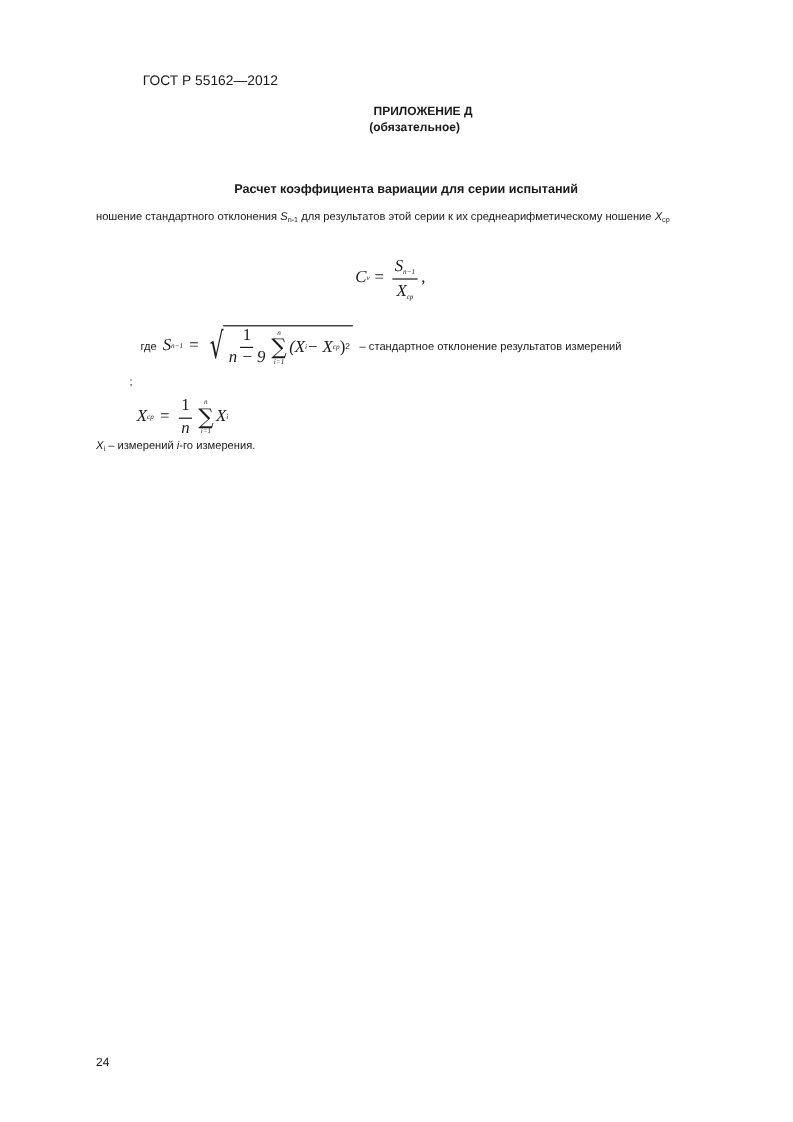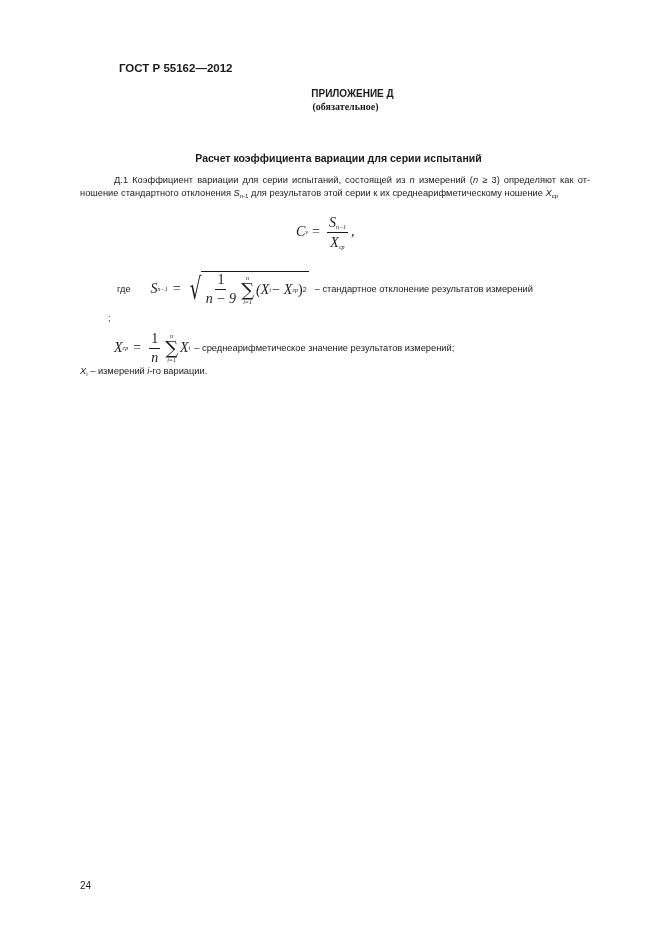--- a/index.html
+++ b/index.html
@@ -1,23 +1,23 @@
 <!DOCTYPE html>
 <html><head>
 <meta charset="utf-8">
 <style>
   html, body { margin: 0; padding: 0; }
   body {
     width: 661px; height: 935px; background: #ffffff; position: relative;
     font-family: "Liberation Sans", sans-serif; color: #1a1a1a; overflow: hidden;
   }
   .abs { position: absolute; }
-  .hdr { left: 80px; top: 62px; font-size: 11.5px; font-weight: bold; padding-left: 39px; }
+  .hdr { left: 80px; top: 62px; font-size: 11.5px; font-weight: normal; padding-left: 39px; }
   .app-title { left: 0; width: 661px; top: 88px; text-align: center; font-size: 10px; font-weight: bold; padding-left: 44px; box-sizing: border-box; }
-  .app-sub { left: 0; width: 661px; top: 101px; text-align: center; font-size: 10px; font-weight: bold; padding-left: 30px; box-sizing: border-box; font-family: Liberation Serif, serif; }
+  .app-sub { left: 0; width: 661px; top: 101px; text-align: center; font-size: 10px; font-weight: bold; padding-left: 30px; box-sizing: border-box; }
   .sec-title { left: 0; width: 661px; top: 152px; text-align: center; font-size: 10.5px; font-weight: bold; padding-left: 16px; box-sizing: border-box; }
   .para { left: 80px; width: 510px; top: 174px; font-size: 9.3px; line-height: 13px; text-align: justify; }
   .para .l1 { text-indent: 34px; display: block; text-align-last: justify; }
   i.v { font-style: italic; }
   sub { font-size: 6px; vertical-align: -2px; }
   .serif { font-family: "Liberation Serif", serif; font-style: italic; }
   .formula-cv { left: 296px; top: 212px; height: 40px; display: flex; align-items: center; font-size: 14px; }
   .frac { display: inline-flex; flex-direction: column; align-items: center; margin: 0 3px; }
   .frac .num { padding: 0 2px 1px; border-bottom: 1px solid #1a1a1a; }
   .frac .den { padding-top: 1px; }
@@ -38,37 +38,36 @@
 <body>
 
 <div class="abs hdr">ГОСТ Р 55162—2012</div>
 
 <div class="abs app-title">ПРИЛОЖЕНИЕ Д</div>
 <div class="abs app-sub">(обязательное)</div>
 
 <div class="abs sec-title">Расчет коэффициента вариации для серии испытаний</div>
 
 <div class="abs para">
-  <span class="l1"><span>Д.1 Коэффициент вариации для серии испытаний, состоящей из </span><i class="v">n</i><span> измерений (</span><i class="v">n</i><span> ≥ 3) определяют как от-</span></span>
   <span><span>ношение стандартного отклонения </span><i class="v">S</i><sub>n-1</sub><span> для результатов этой серии к их среднеарифметическому ношение </span><i class="v">X</i><sub>ср</sub></span>
 </div>
 
 <div class="abs formula-cv">
   <span class="serif">C</span>
     <sub class="serif">v</sub>
   <span class="m" style="margin:0 4px">=</span>
   <span class="frac">
     <span class="num"><span class="serif">S</span><sub class="serif">n−1</sub></span>
     <span class="den"><span class="serif">X</span><sub class="serif">cp</sub></span>
   </span>
   <span class="m">,</span>
 </div>
 
 <div class="abs line-s">
-  <span style="margin-right:20px">где</span>
+  <span style="margin-right:5px">где</span>
   <span class="m serif">S</span>
     <sub class="serif">n−1</sub>
   <span class="m" style="margin:0 5px">=</span>
   <span class="sqrt">
     <span class="rad">√</span>
     <span class="body">
       <span class="frac m">
           <span class="num">1</span>
           <span class="den serif">n − 9</span>
         </span>
@@ -97,20 +96,19 @@
       <span class="num">1</span>
       <span class="den serif">n</span>
     </span>
   <span class="sigma">
       <span class="top">n</span>
       <span class="s">∑</span>
       <span class="bot">i=1</span>
     </span>
   <span class="m serif">X</span>
     <sub class="serif">i</sub>
-  <span style="margin-left:4px">– среднеарифметическое значение результатов измерений;</span>
 </div>
 
 <div class="abs line-xi">
-  <i class="v">X</i><sub>i</sub><span> – измерений </span><i class="v">i</i><span>-го вариации.</span>
+  <i class="v">X</i><sub>i</sub><span> – измерений </span><i class="v">i</i><span>-го измерения.</span>
 </div>
 
 <div class="abs pagenum">24</div>
 
 </body></html>

